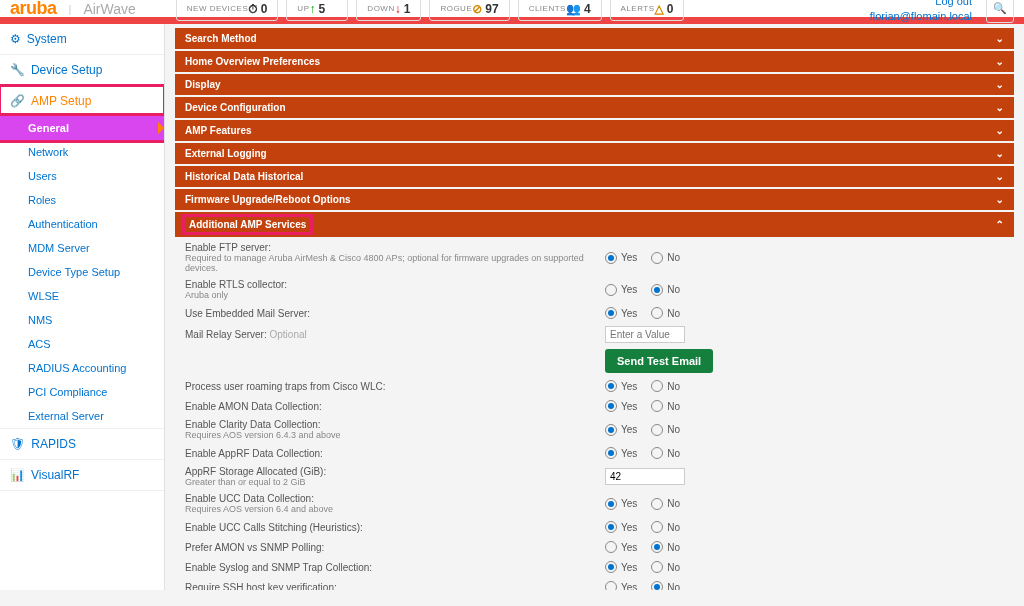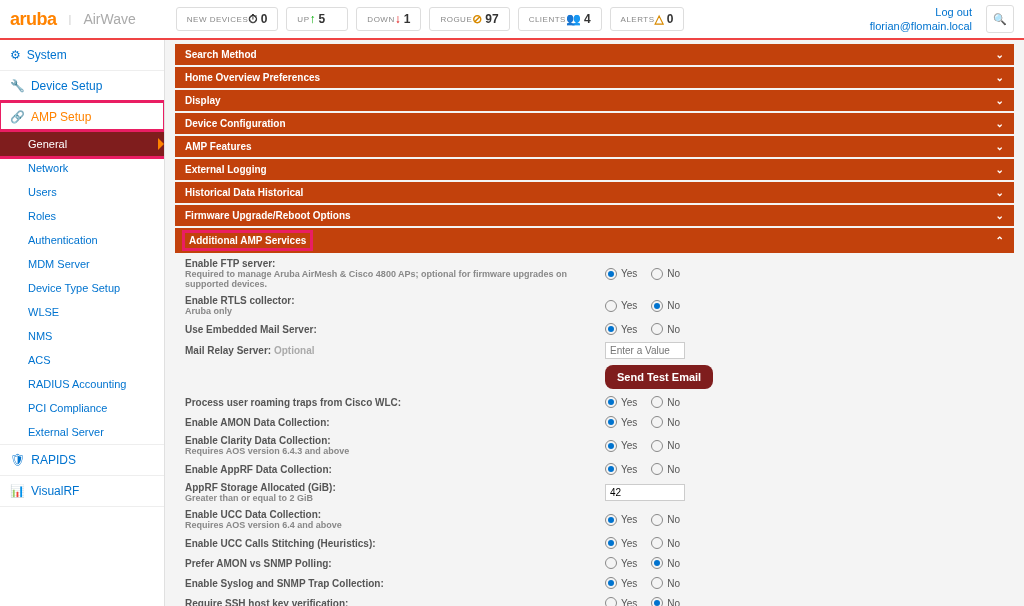--- a/index.html
+++ b/index.html
@@ -1,51 +1,51 @@
 <!DOCTYPE html>
 <html><head>
 <meta charset="utf-8">
 <style>
 * { box-sizing: border-box; margin: 0; padding: 0; font-family: Arial, Helvetica, sans-serif; }
 body { background: #f4f4f4; font-size: 11px; color: #333; width: 1024px; height: 606px; overflow: hidden; }
-.topbar { height: 40px; background: #fff; border-bottom: 2px solid #ef4444; display: flex; align-items: center; padding: 0 10px; }
+.topbar { height: 24px; background: #fff; border-bottom: 7px solid #ef4444; display: flex; align-items: center; padding: 0 10px; }
 .logo { color: #ff8300; font-weight: bold; font-size: 18px; letter-spacing: -0.5px; }
 .sep { color: #ccc; margin: 0 12px; }
 .subbrand { color: #aaa; font-size: 14px; }
 .stats { display: flex; gap: 8px; margin-left: 40px; }
 .statbox { border: 1px solid #ddd; border-radius: 3px; padding: 4px 10px; text-align: center; min-width: 62px; display:flex; flex-direction:row; align-items:center; }
 .statbox .lbl { font-size: 8px; color: #888; letter-spacing: 0.5px; }
 .statbox .val { font-size: 12px; font-weight: bold; display:flex; align-items:center; gap:3px; }
 .val .upc { color:#0a0; } .val .dnc { color:#d00; } .val .rgc{color:#d88a00;} .val .clc{color:#444;} .val .alc{color:#d88a00;}
 .userblock { margin-left: auto; text-align: right; font-size: 11px; color: #0073cf; line-height: 1.3; }
 .searchbtn { margin-left: 14px; width: 28px; height: 28px; border: 1px solid #ddd; border-radius: 3px; display:flex; align-items:center; justify-content:center; color:#0073cf; cursor:pointer;}
 .layout { display: flex; height: calc(100% - 40px); }
 .sidebar { width: 165px; background: #fff; border-right: 1px solid #e0e0e0; overflow-y: auto; }
 .navgroup { border-bottom: 1px solid #eee; }
 .navhead { padding: 8px 10px; color: #0073cf; font-size: 12px; cursor:pointer; display:flex; align-items:center; gap:6px; }
 .navhead.active { color: #ff8300; }
 .hl-box { outline: 3px solid #e91e63; outline-offset: -1px; }
 .subnav { }
 .subitem { padding: 6px 10px 6px 28px; color: #0073cf; font-size: 11px; cursor:pointer; }
-.subitem.sel { background: #7f1d1d; color: #fff; font-weight: normal; position:relative; }
+.subitem.sel { background: #d946ef; color: #fff; font-weight: bold; position:relative; }
 .subitem.sel::after { content:''; position:absolute; right:-6px; top:50%; transform:translateY(-50%); border:6px solid transparent; border-left-color:#ff8300; }
 .hl-sub { outline: 3px solid #e91e63; }
 .main { flex: 1; overflow-y: auto; padding: 4px 10px 10px 10px; }
 .acc { background: #c2410c; color: #fff; padding: 5px 10px; font-size: 10px; margin-bottom: 2px; display:flex; justify-content:space-between; align-items:center; cursor:pointer; font-weight:bold; }
 .acc .chev { font-size: 10px; }
 .acc.open { }
 .formrow { display: flex; align-items: center; padding: 3px 10px; font-size: 10px; color: #555; min-height: 20px; }
-.formrow .lblcol { flex: 0 0 420px; font-weight: bold; }
+.formrow .lblcol { flex: 0 0 420px; }
 .formrow .hint { color: #888; font-size: 9px; }
 .controls { display: flex; align-items: center; gap: 4px; }
 .radio { width:12px; height:12px; border-radius:50%; border:1px solid #888; display:inline-flex; align-items:center; justify-content:center; cursor:pointer; }
 .radio.sel::after { content:''; width:6px; height:6px; border-radius:50%; background:#0073cf; }
 .rlabel { margin-right: 10px; font-size: 10px; }
 .txtinput { border:1px solid #ccc; padding:2px 4px; font-size:10px; width:80px; }
-.btn-primary { background:#7f1d1d; color:#fff; border:none; padding:6px 12px; font-size:11px; border-radius:8px; cursor:pointer; font-weight:bold; }
+.btn-primary { background:#15803d; color:#fff; border:none; padding:6px 12px; font-size:11px; border-radius:3px; cursor:pointer; font-weight:bold; }
 .optional { color:#aaa; }
 .hl-acc { outline:3px solid #e91e63; display:inline-block; }
 </style>
 </head>
 <body>
 
 <div class="topbar">
   <span class="logo">aruba</span>
   <span class="sep">|</span>
   <span class="subbrand">AirWave</span>

